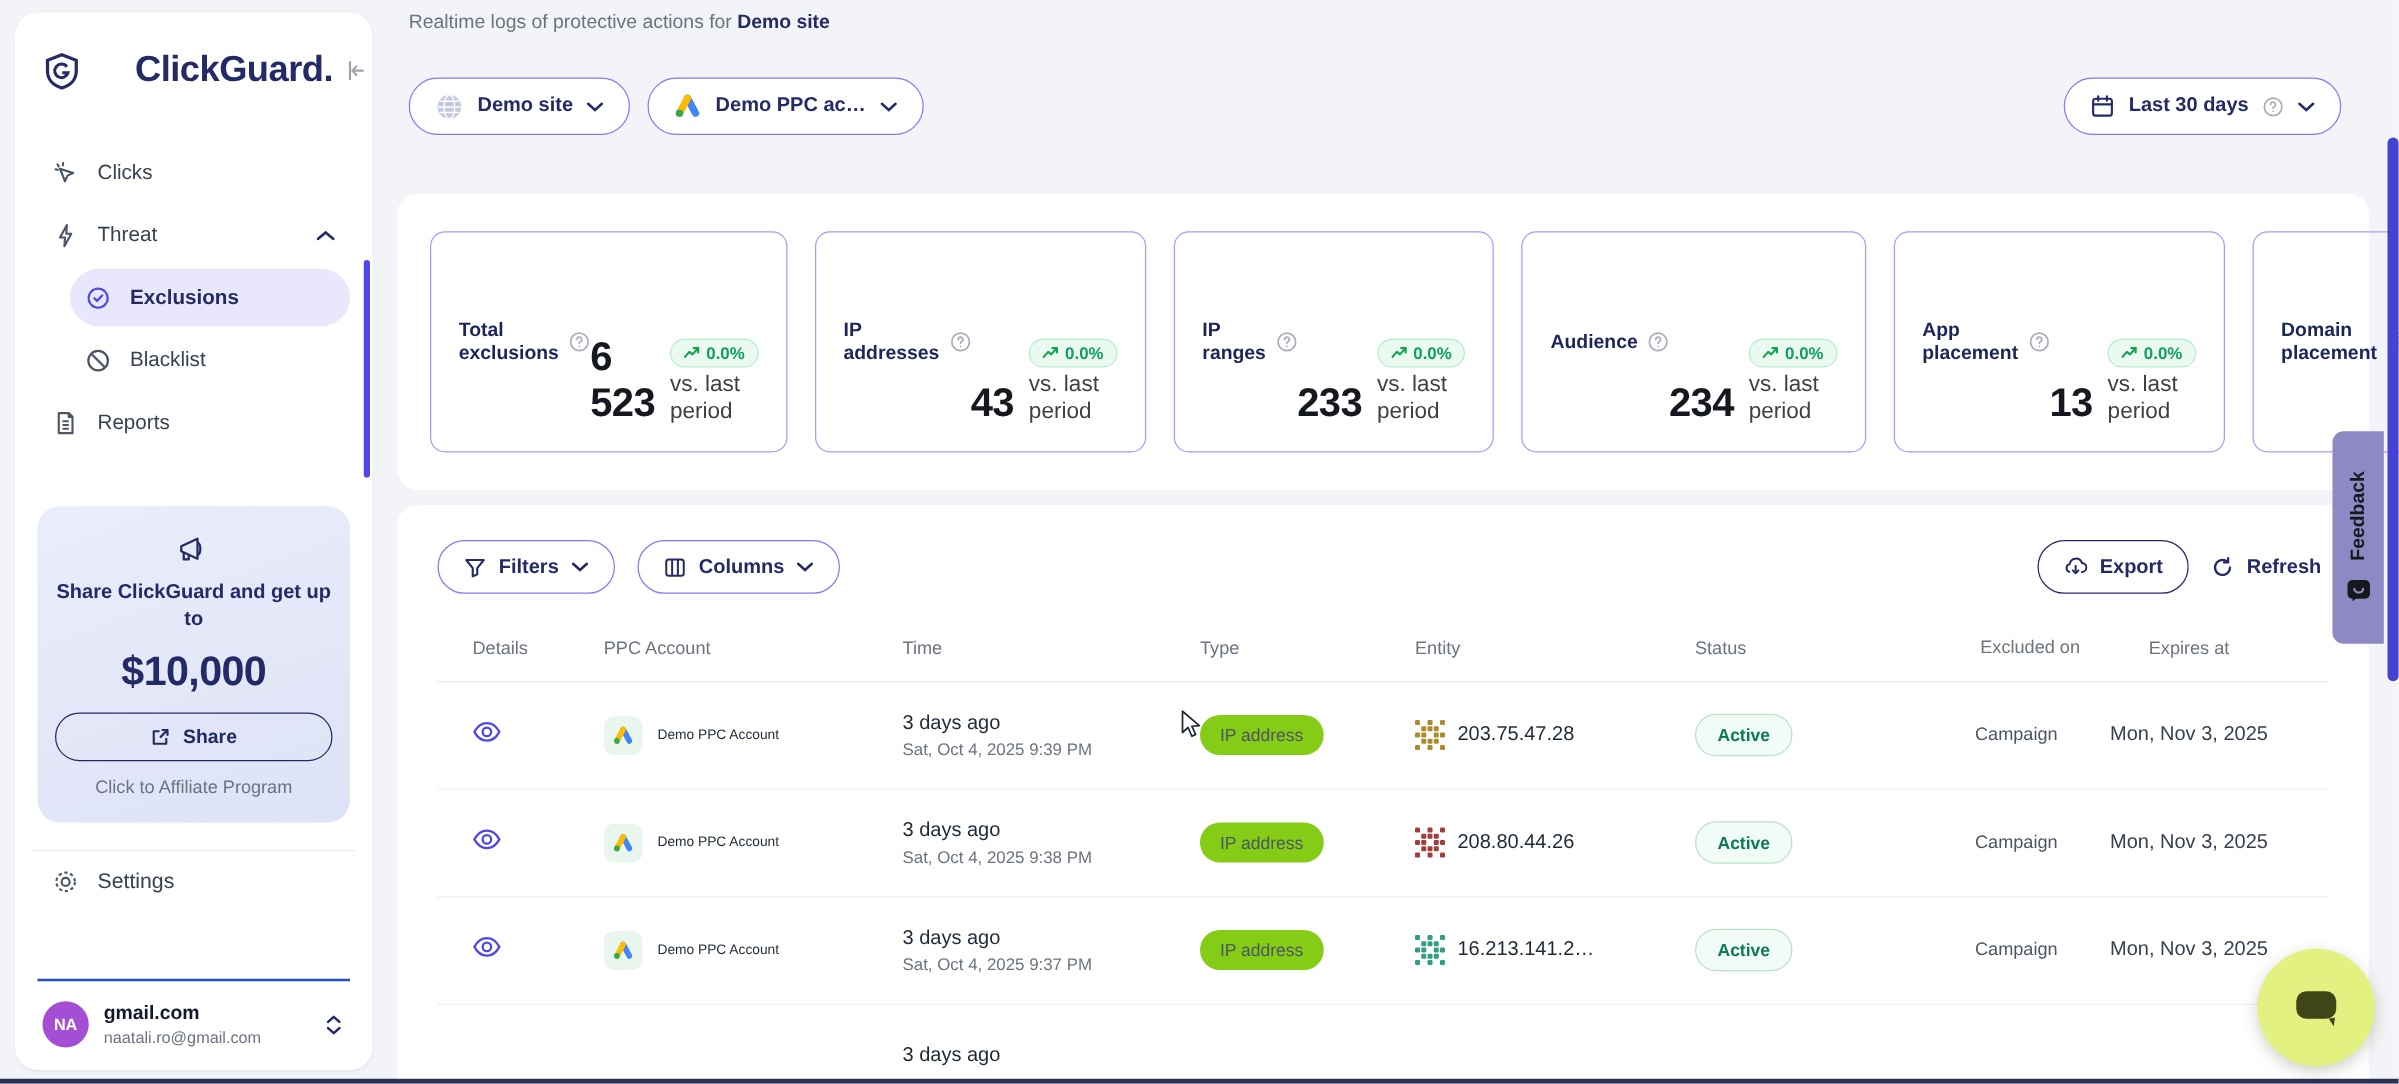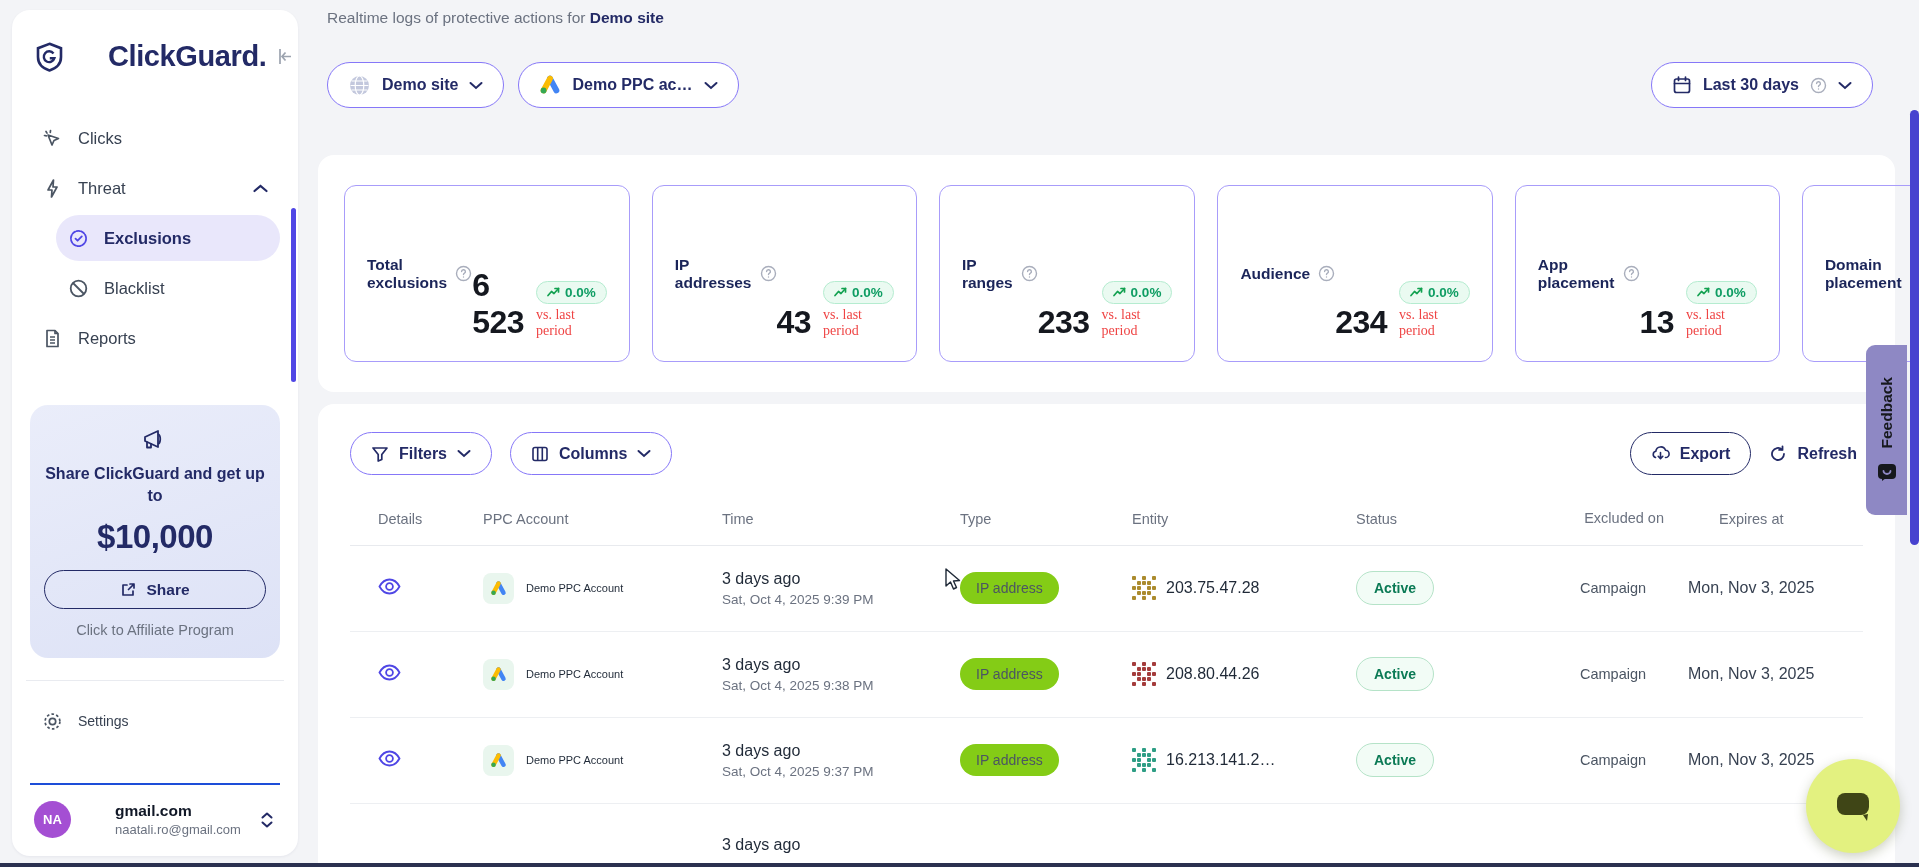--- a/index.html
+++ b/index.html
@@ -54,35 +54,35 @@
     width:100%; height:39px; border-radius:999px;
     border:1.4px solid #232a66; background:transparent;
     display:flex; align-items:center; justify-content:center; gap:9px;
     font-size:15.5px; font-weight:600; color:#232a66; cursor:pointer;
     font-family:"Liberation Sans", sans-serif;
   }
   .promo-note { margin-top:13px; font-size:14.5px; color:#6b7280; }
 
   .side-divider { height:1px; background:#e9ebf0; margin:22px -4px 0; }
   .settings-row {
-    display:flex; align-items:center; gap:15px; height:52px; padding:0 12px;
-    font-size:14px; color:#374151; margin-top:14px; cursor:pointer;
+    display:flex; align-items:flex-start; gap:15px; height:52px; padding:0 12px;
+    font-size:17px; color:#374151; margin-top:14px; cursor:pointer;
   }
   .settings-row .nav-ico { color:#4b5563; }
 
   .user-row {
     margin-top:auto; border-top:2px solid #1d4ed8; padding-top:16px;
     display:flex; align-items:center; gap:12px; padding-left:4px; padding-right:6px; cursor:pointer;
   }
   .avatar {
     width:37px; height:37px; border-radius:50%; background:#a44fd3;
     color:#fff; font-size:13px; font-weight:700;
     display:flex; align-items:center; justify-content:center; flex:none;
   }
-  .user-meta { flex:1; min-width:0;margin-left:32px; }
+  .user-meta { flex:1; min-width:0; }
   .user-name { font-size:15.5px; font-weight:700; color:#111827; }
   .user-email { font-size:13px; color:#6b7280; margin-top:2px; }
   .updown { color:#232a66; }
 
   
   .page-subtitle { position:absolute; left:327px; top:9px; font-size:15.5px; color:#6b7280; }
   .page-subtitle b { color:#232a66; font-weight:700; }
 
   .pill-row { position:absolute; left:327px; top:62px; display:flex; gap:14px; }
   .pill {
@@ -106,21 +106,21 @@
   .stat-card:first-child { flex:1.18; }
   .stat-title { display:flex; align-items:center; gap:8px; font-size:15.5px; font-weight:600; color:#1b2559; }
   .stat-bottom { display:flex; align-items:flex-end; gap:12px; }
   .stat-value { font-size:32px; font-weight:700; color:#15181f; letter-spacing:-0.5px; }
   .stat-side { display:flex; flex-direction:column; gap:3px; padding-bottom:2px; }
   .delta-badge {
     display:inline-flex; align-items:center; gap:5px;
     background:#eafaf1; border:1px solid #b5ecd0; color:#0f9d63;
     font-size:13.5px; font-weight:700; border-radius:12px; padding:3px 10px; width:max-content;
   }
-  .delta-note { font-size:14px; color:#ef4444;font-family:Liberation Serif, serif; }
+  .delta-note { font-size:18px; color:#404040; }
 
   
   .panel-table { left:318px; top:404px; width:1577px; height:600px; padding:28px 32px; }
   .toolbar { display:flex; align-items:center; }
   .toolbar-left { display:flex; gap:18px; }
   .btn {
     height:43px; border-radius:22px; background:#fff;
     display:flex; align-items:center; gap:10px; padding:0 20px;
     font-size:16px; font-weight:600; color:#232a66; cursor:pointer;
     font-family:"Liberation Sans", sans-serif; border:1.3px solid #8677f8;

